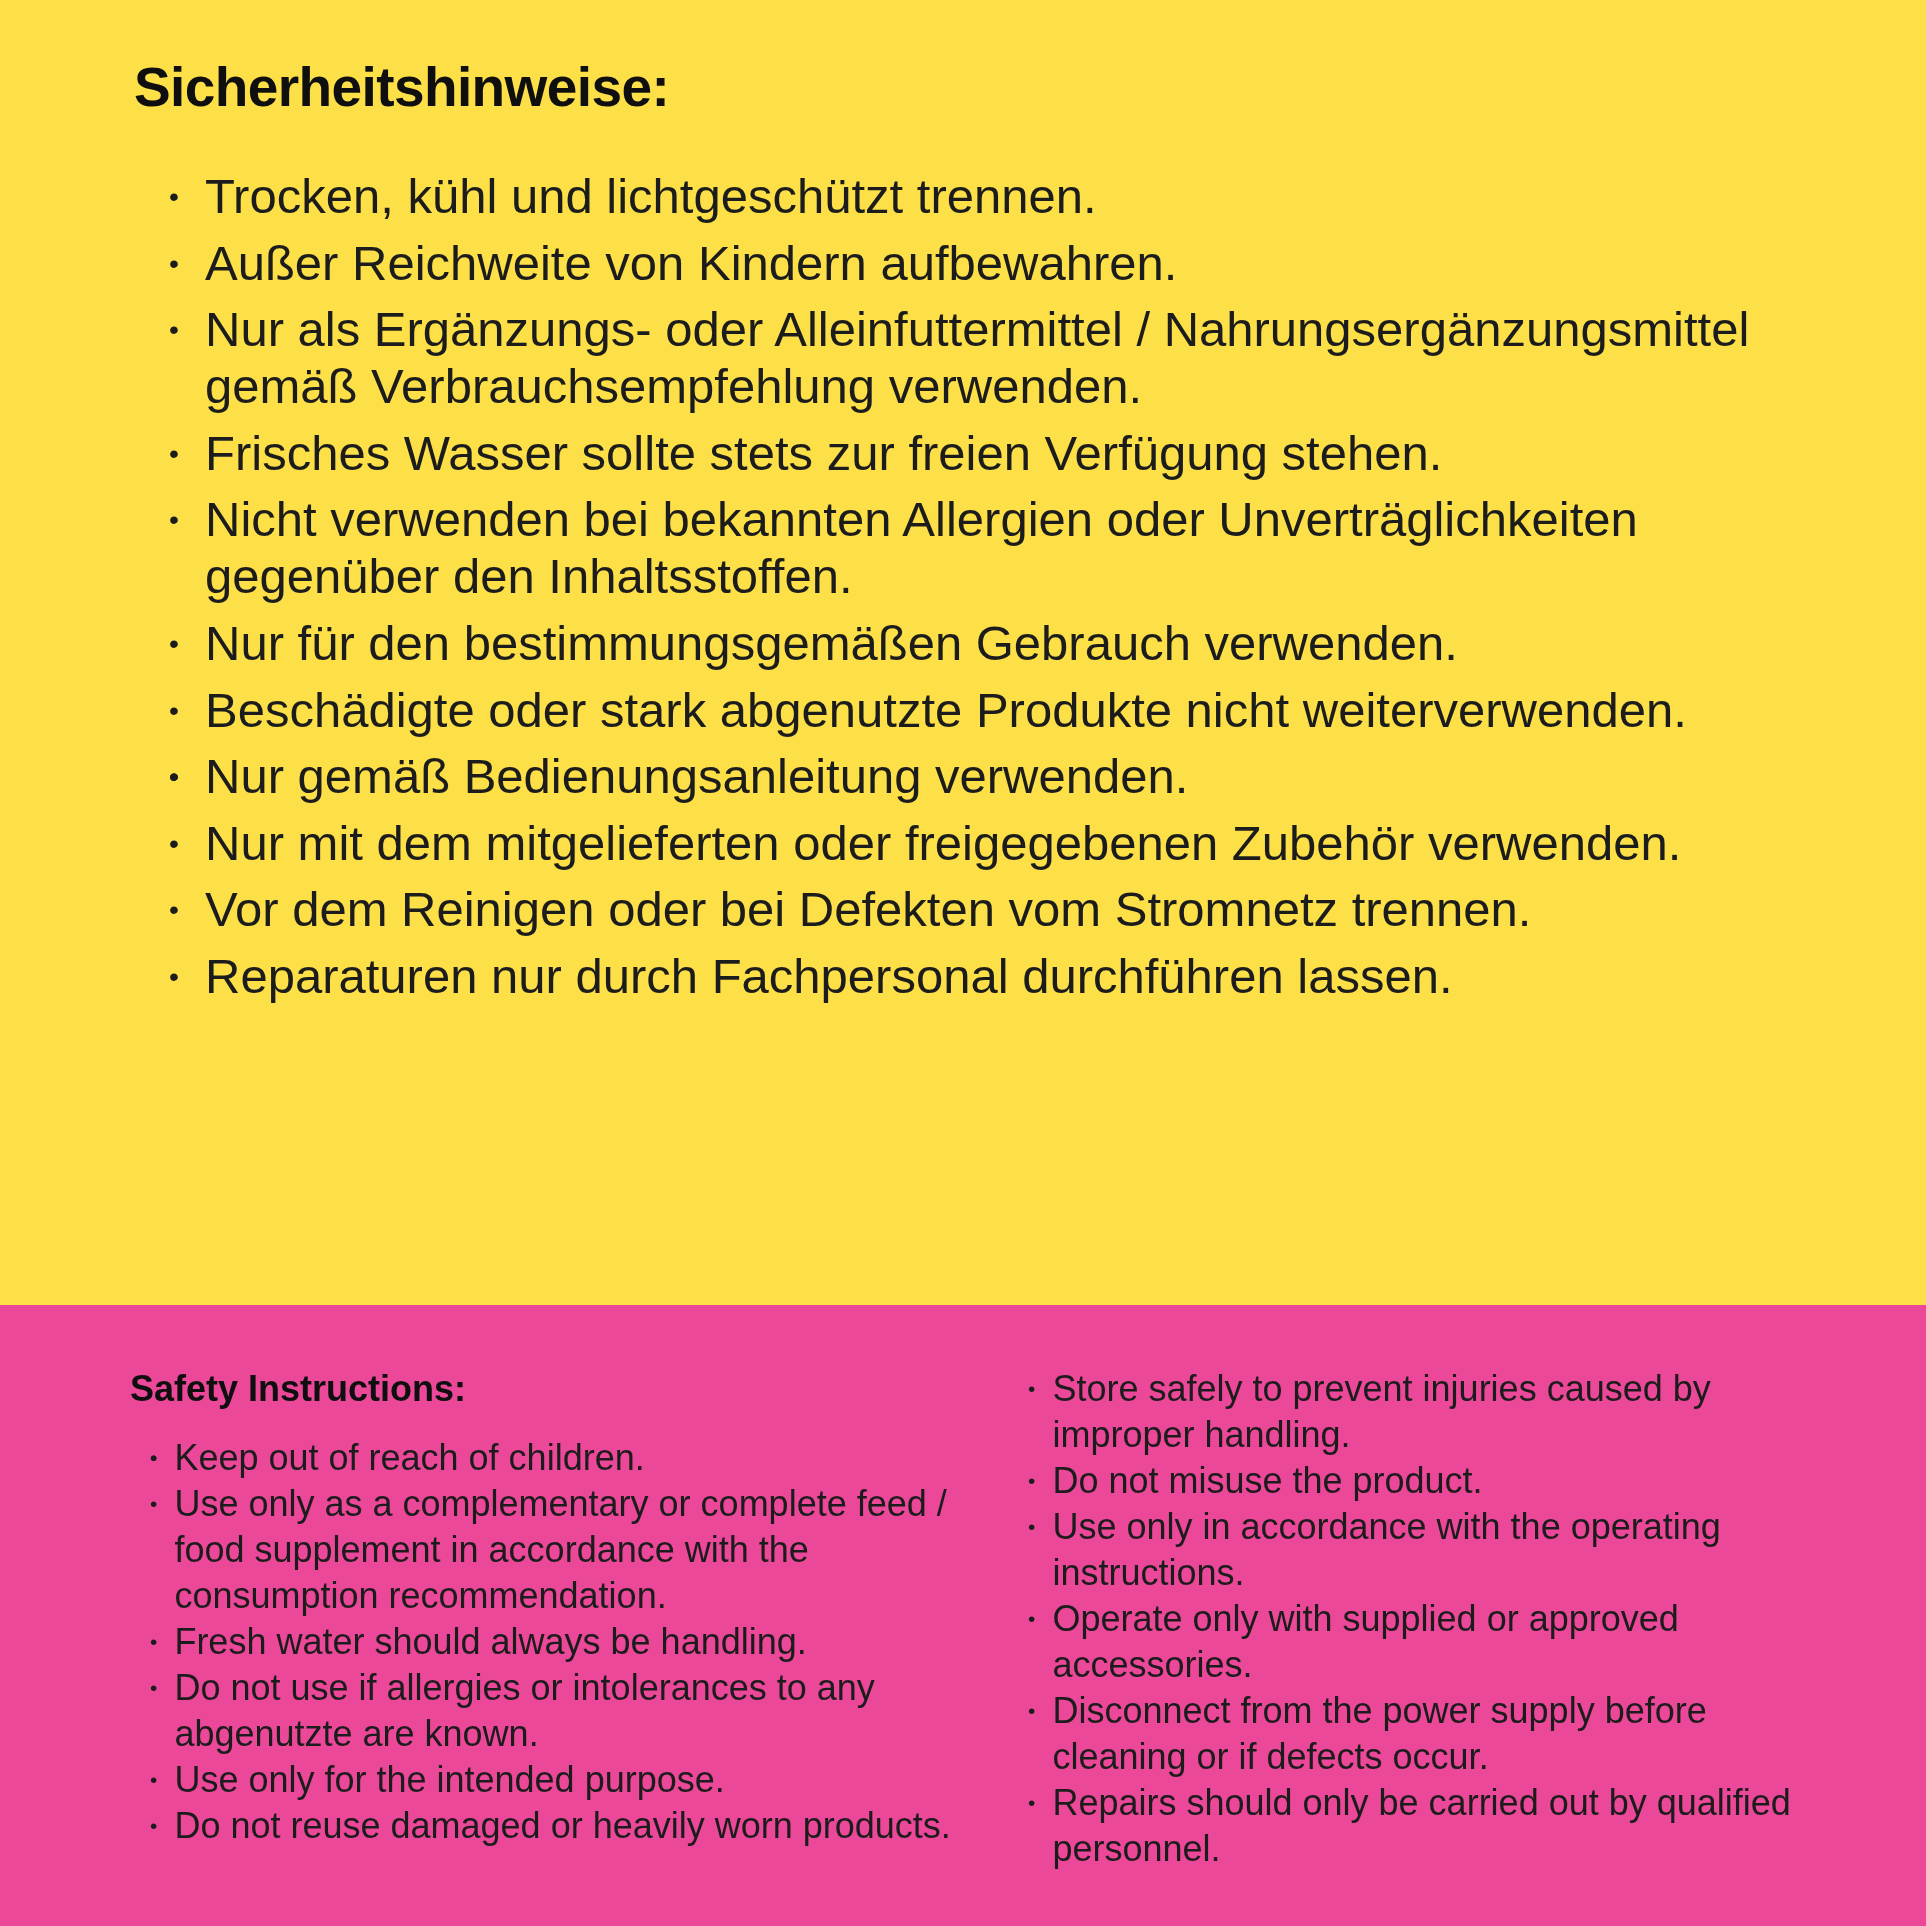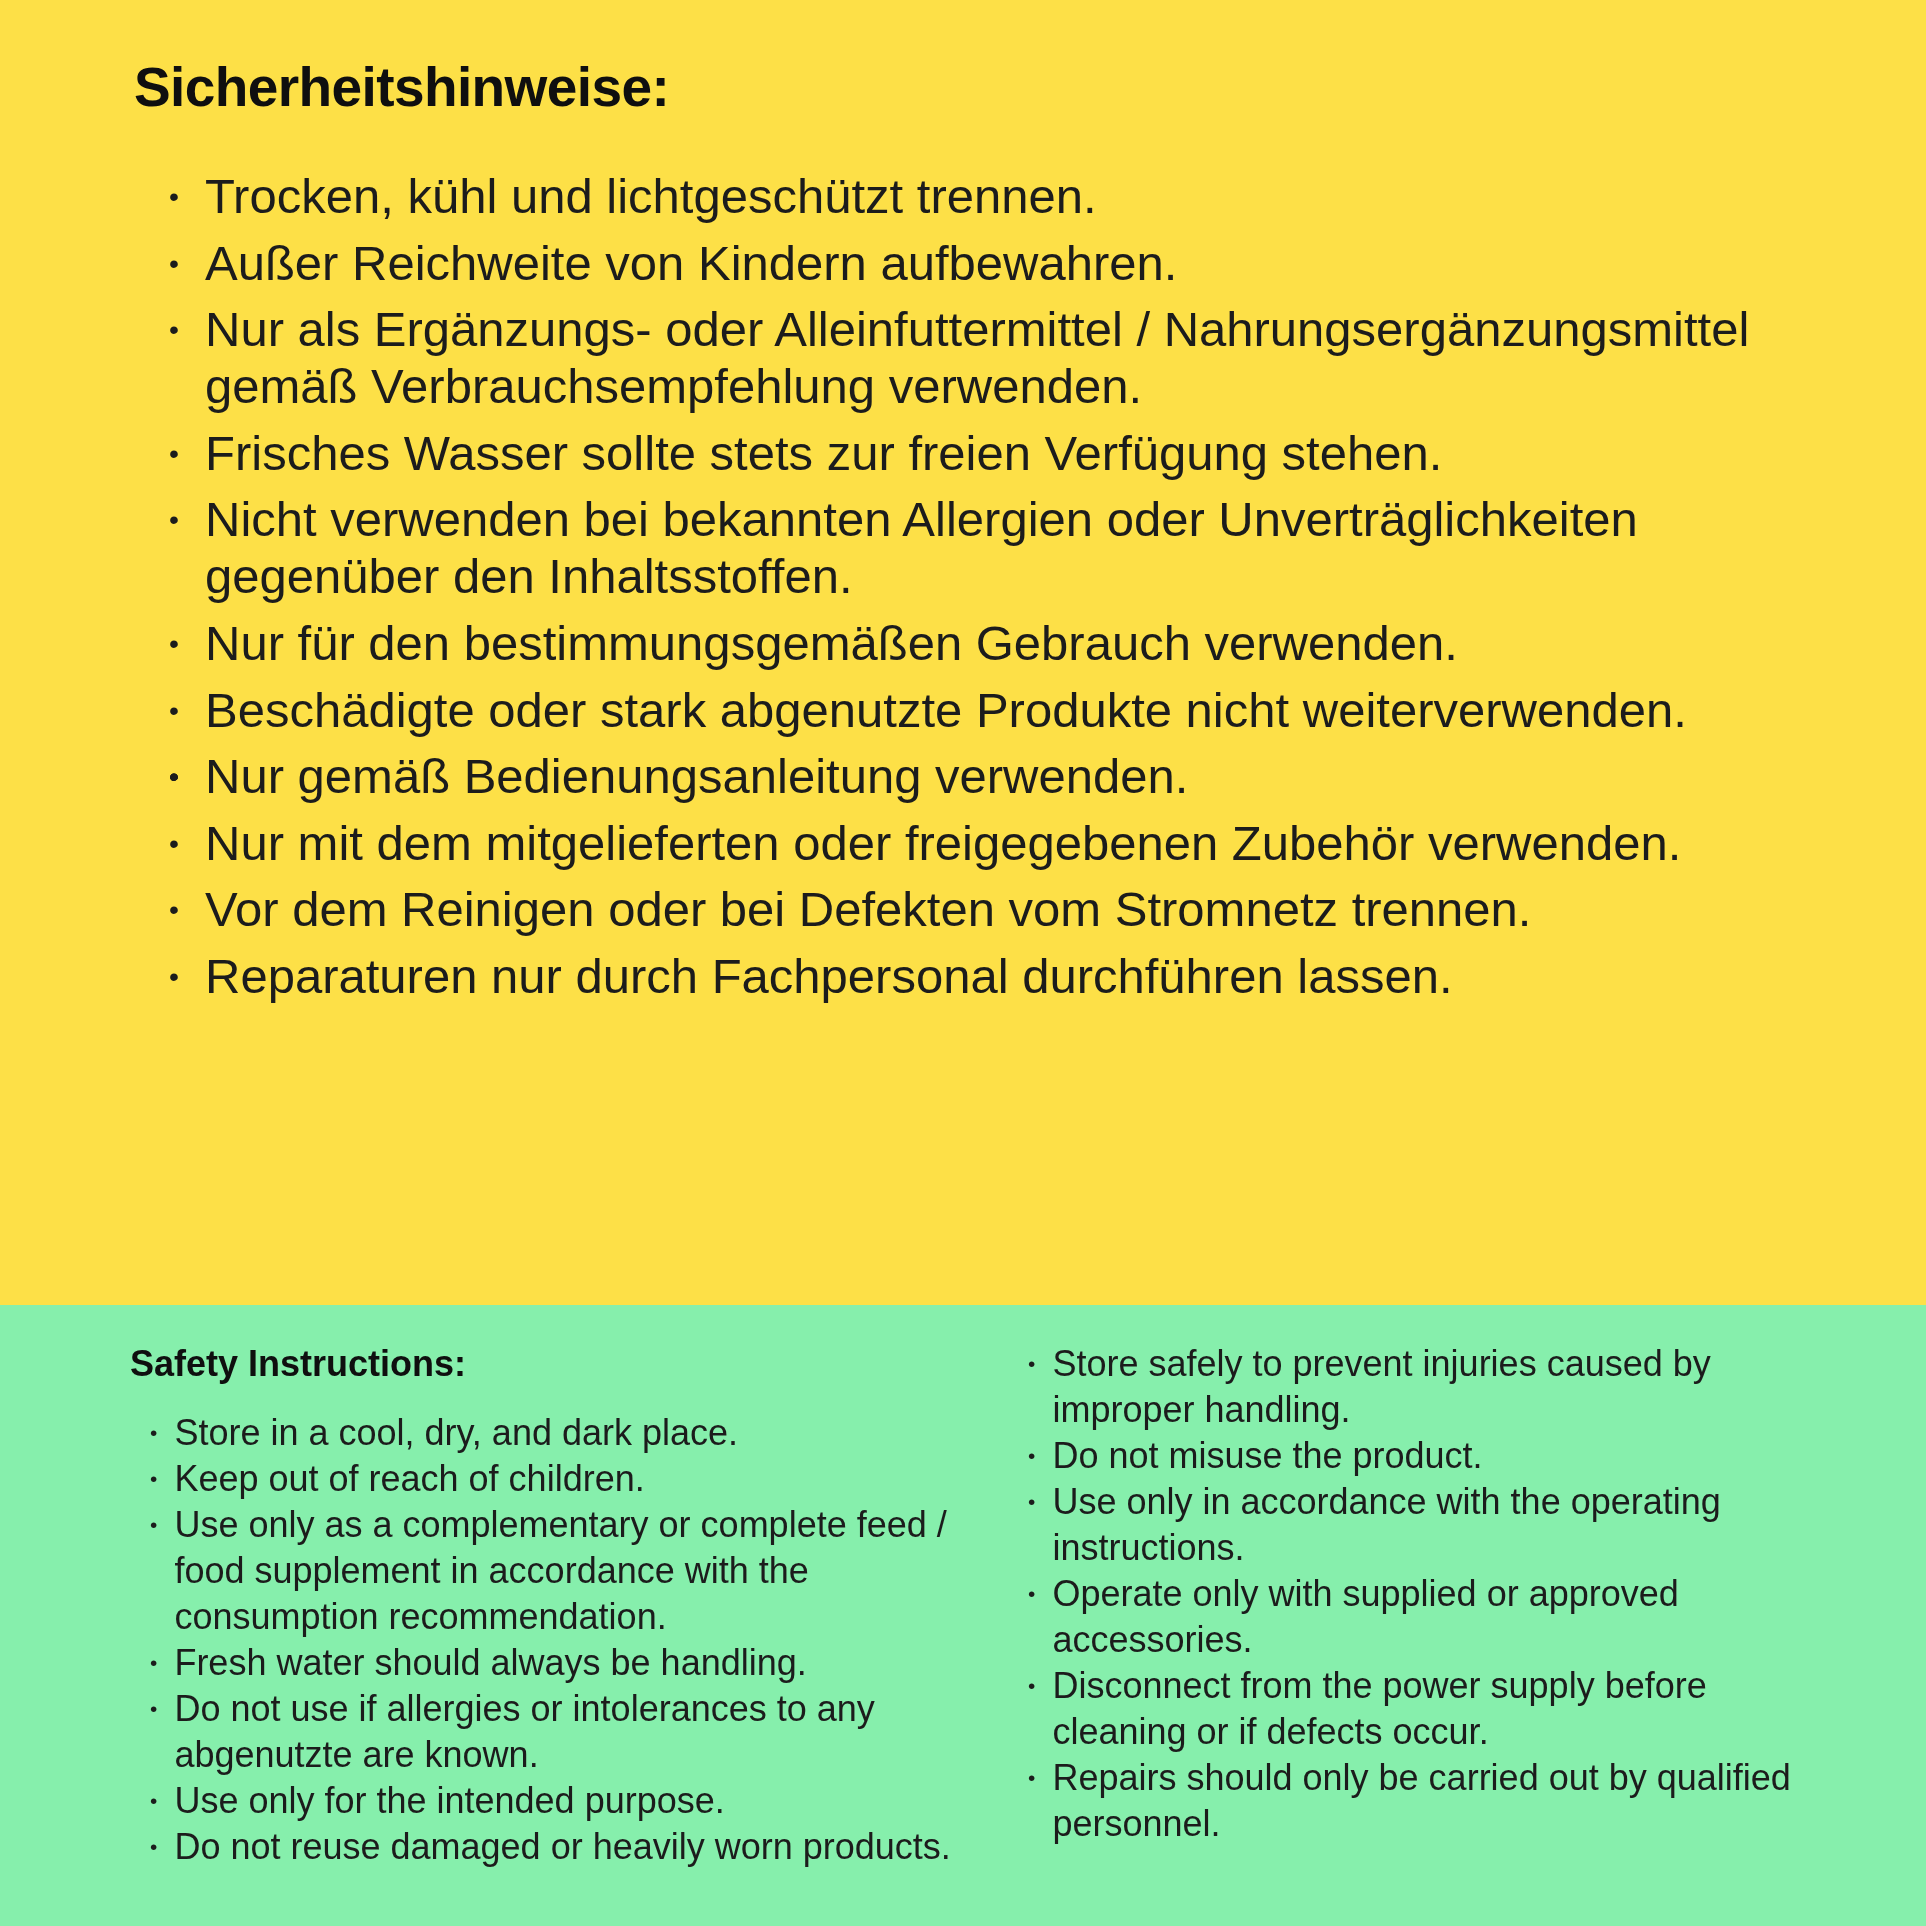--- a/index.html
+++ b/index.html
@@ -36,24 +36,24 @@
   .de-list li {
     position: relative;
     padding-left: 36px;
     margin-bottom: 9.6px;
   }
 
   
   .section-en {
     box-sizing: border-box;
     height: 621px;
-    background: #86efac;
+    background: #ec4899;
     display: flex;
     align-items: flex-start;
-    padding: 36px 39px 0 130px;
+    padding: 61px 39px 0 130px;
   }
   .col-left { width: 857px; flex: none; }
   .col-right { flex: 1; margin-left: 41px; }
   .en-title {
     margin: 0;
     font-size: 36px;
     line-height: 46px;
     font-weight: 700;
     color: #0f0f0f;
   }
@@ -104,21 +104,21 @@
         <li><span class="bullet">•</span><span class="li-text">Nur mit dem mitgelieferten oder freigegebenen Zubehör verwenden.</span></li>
         <li><span class="bullet">•</span><span class="li-text">Vor dem Reinigen oder bei Defekten vom Stromnetz trennen.</span></li>
         <li><span class="bullet">•</span><span class="li-text">Reparaturen nur durch Fachpersonal durchführen lassen.</span></li>
       </ul>
   </section>
 
   <section class="section-en">
     <div class="col-left">
       <h2 class="en-title">Safety Instructions:</h2>
       <ul class="en-list">
-          <li><span class="bullet">•</span><span class="li-text">Store in a cool, dry, and dark place.</span></li>
+          <li><span class="bullet">•</span></li>
           <li><span class="bullet">•</span><span class="li-text">Keep out of reach of children.</span></li>
           <li><span class="bullet">•</span><span class="li-text">Use only as a complementary or complete feed /
 food supplement in accordance with the
 consumption recommendation.</span></li>
           <li><span class="bullet">•</span><span class="li-text">Fresh water should always be handling.</span></li>
           <li><span class="bullet">•</span><span class="li-text">Do not use if allergies or intolerances to any
 abgenutzte are known.</span></li>
           <li><span class="bullet">•</span><span class="li-text">Use only for the intended purpose.</span></li>
           <li><span class="bullet">•</span><span class="li-text">Do not reuse damaged or heavily worn products.</span></li>
         </ul>

